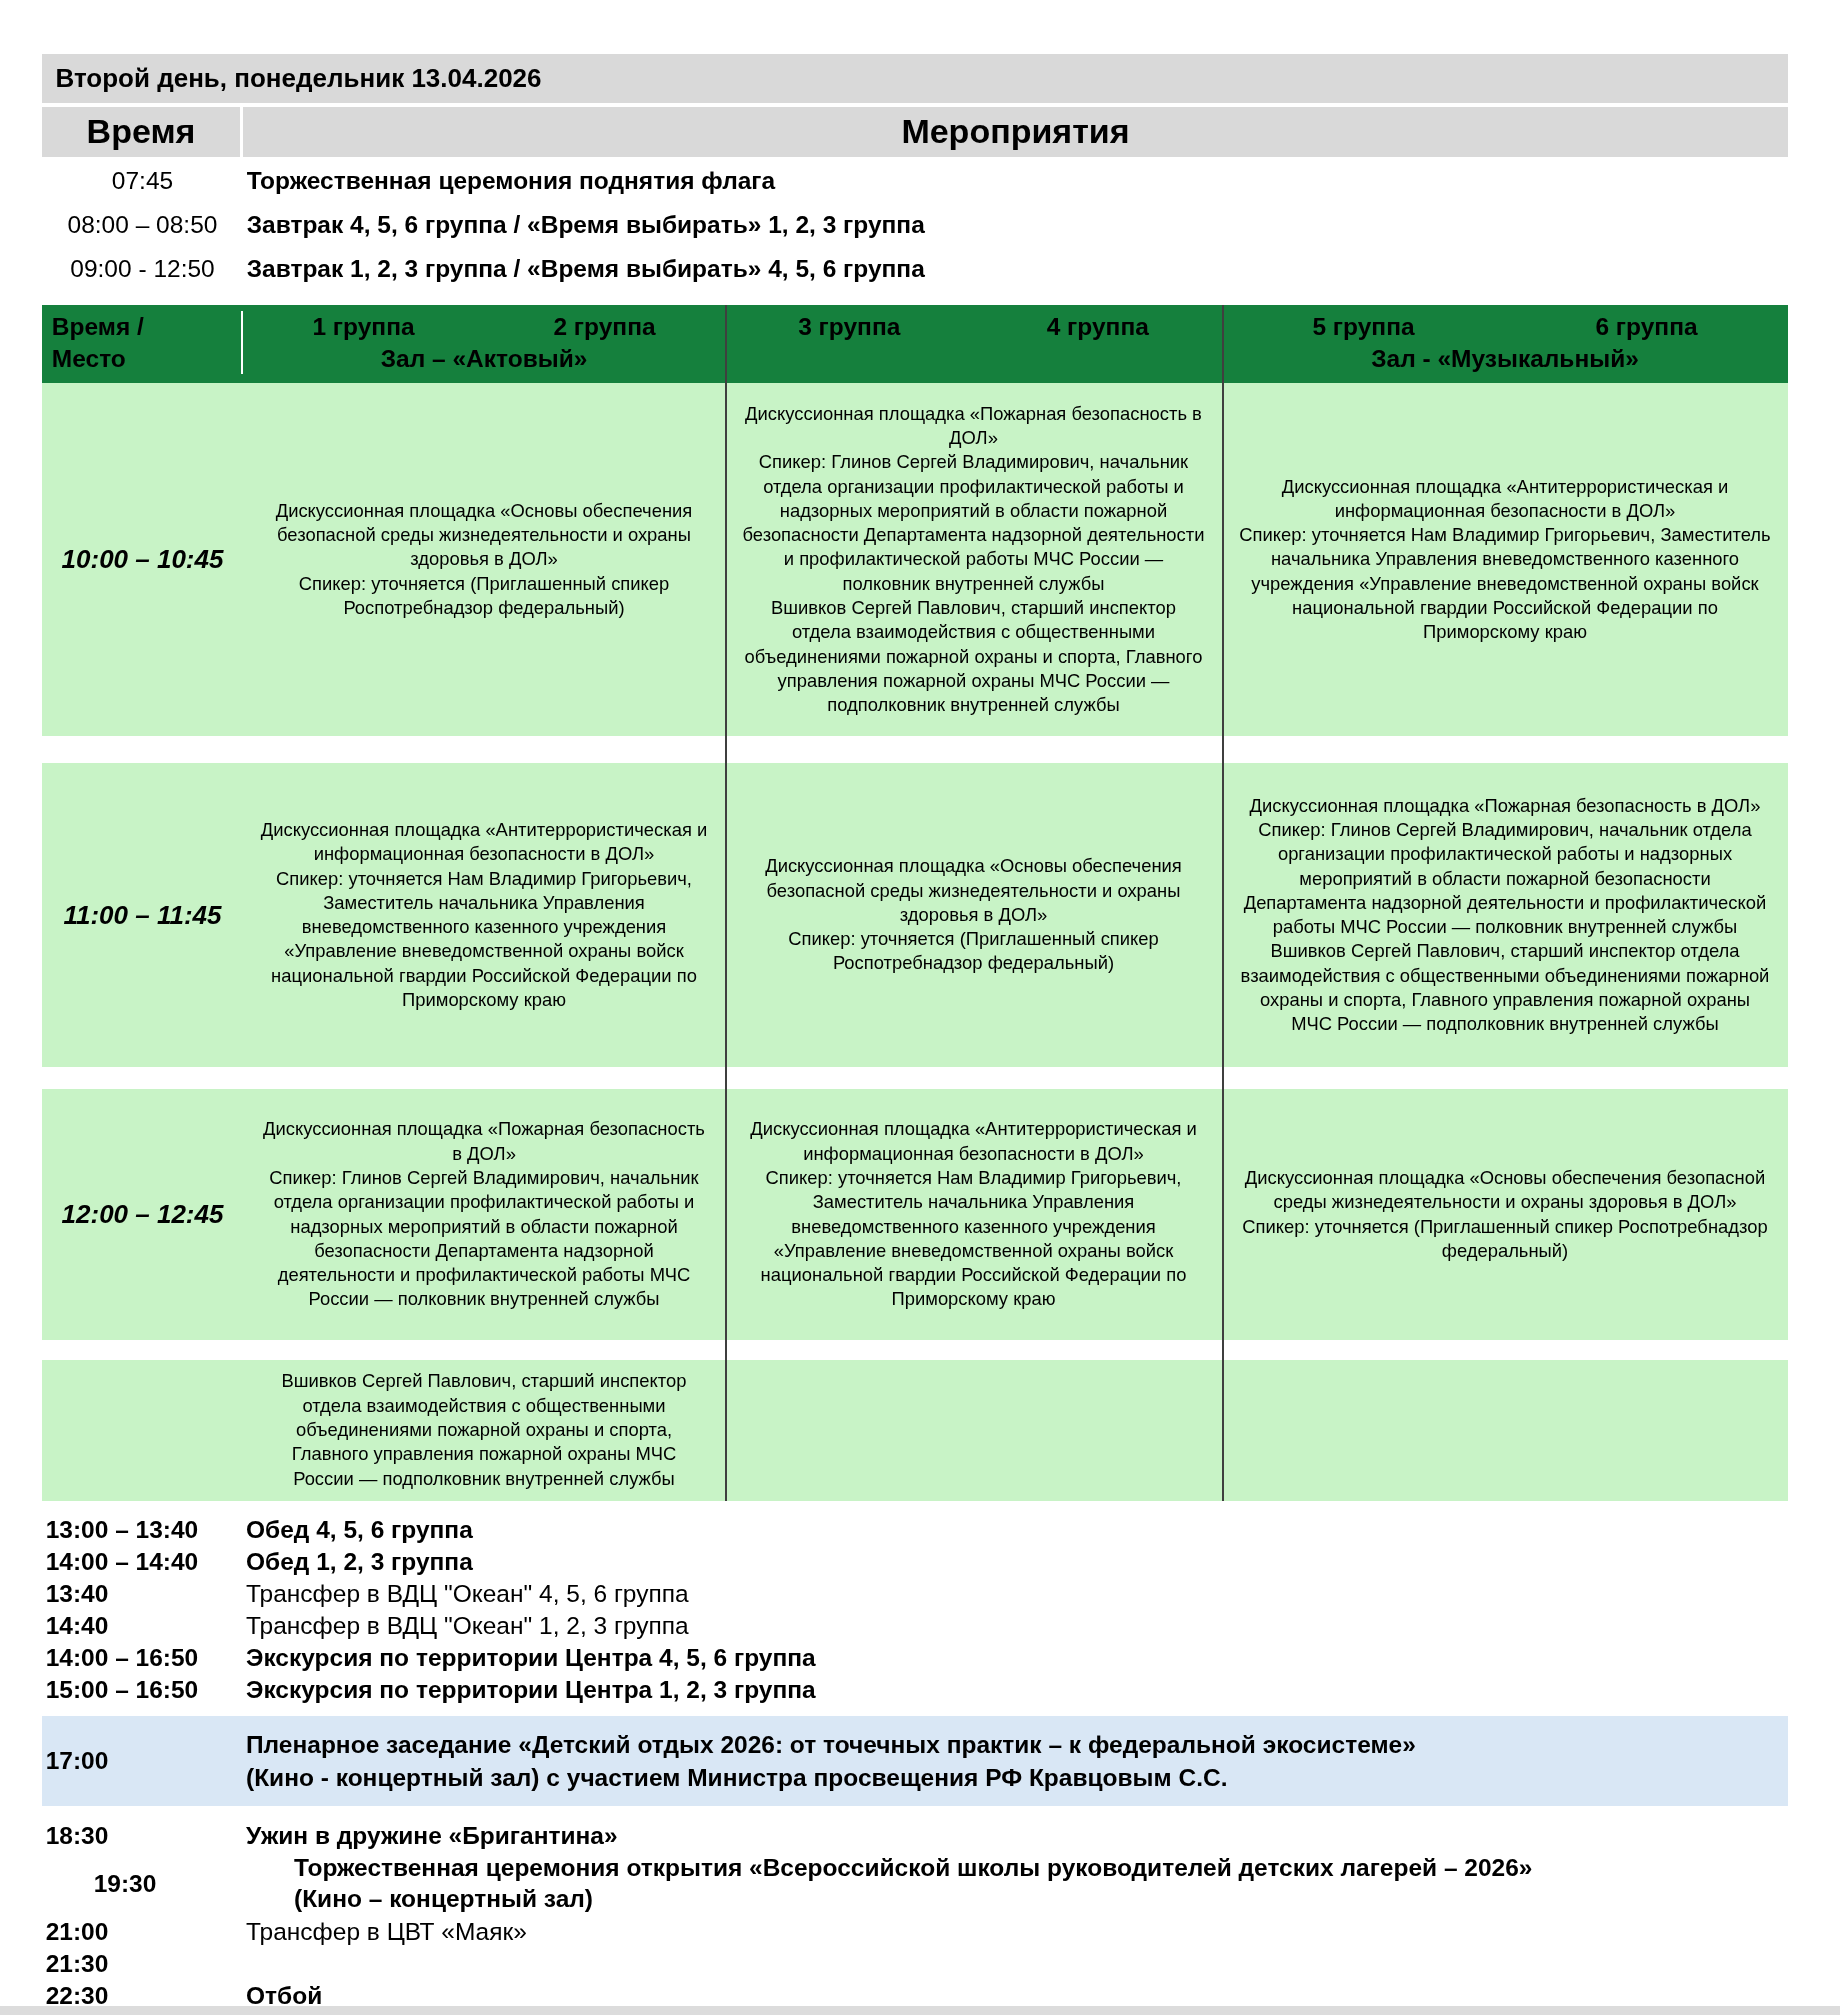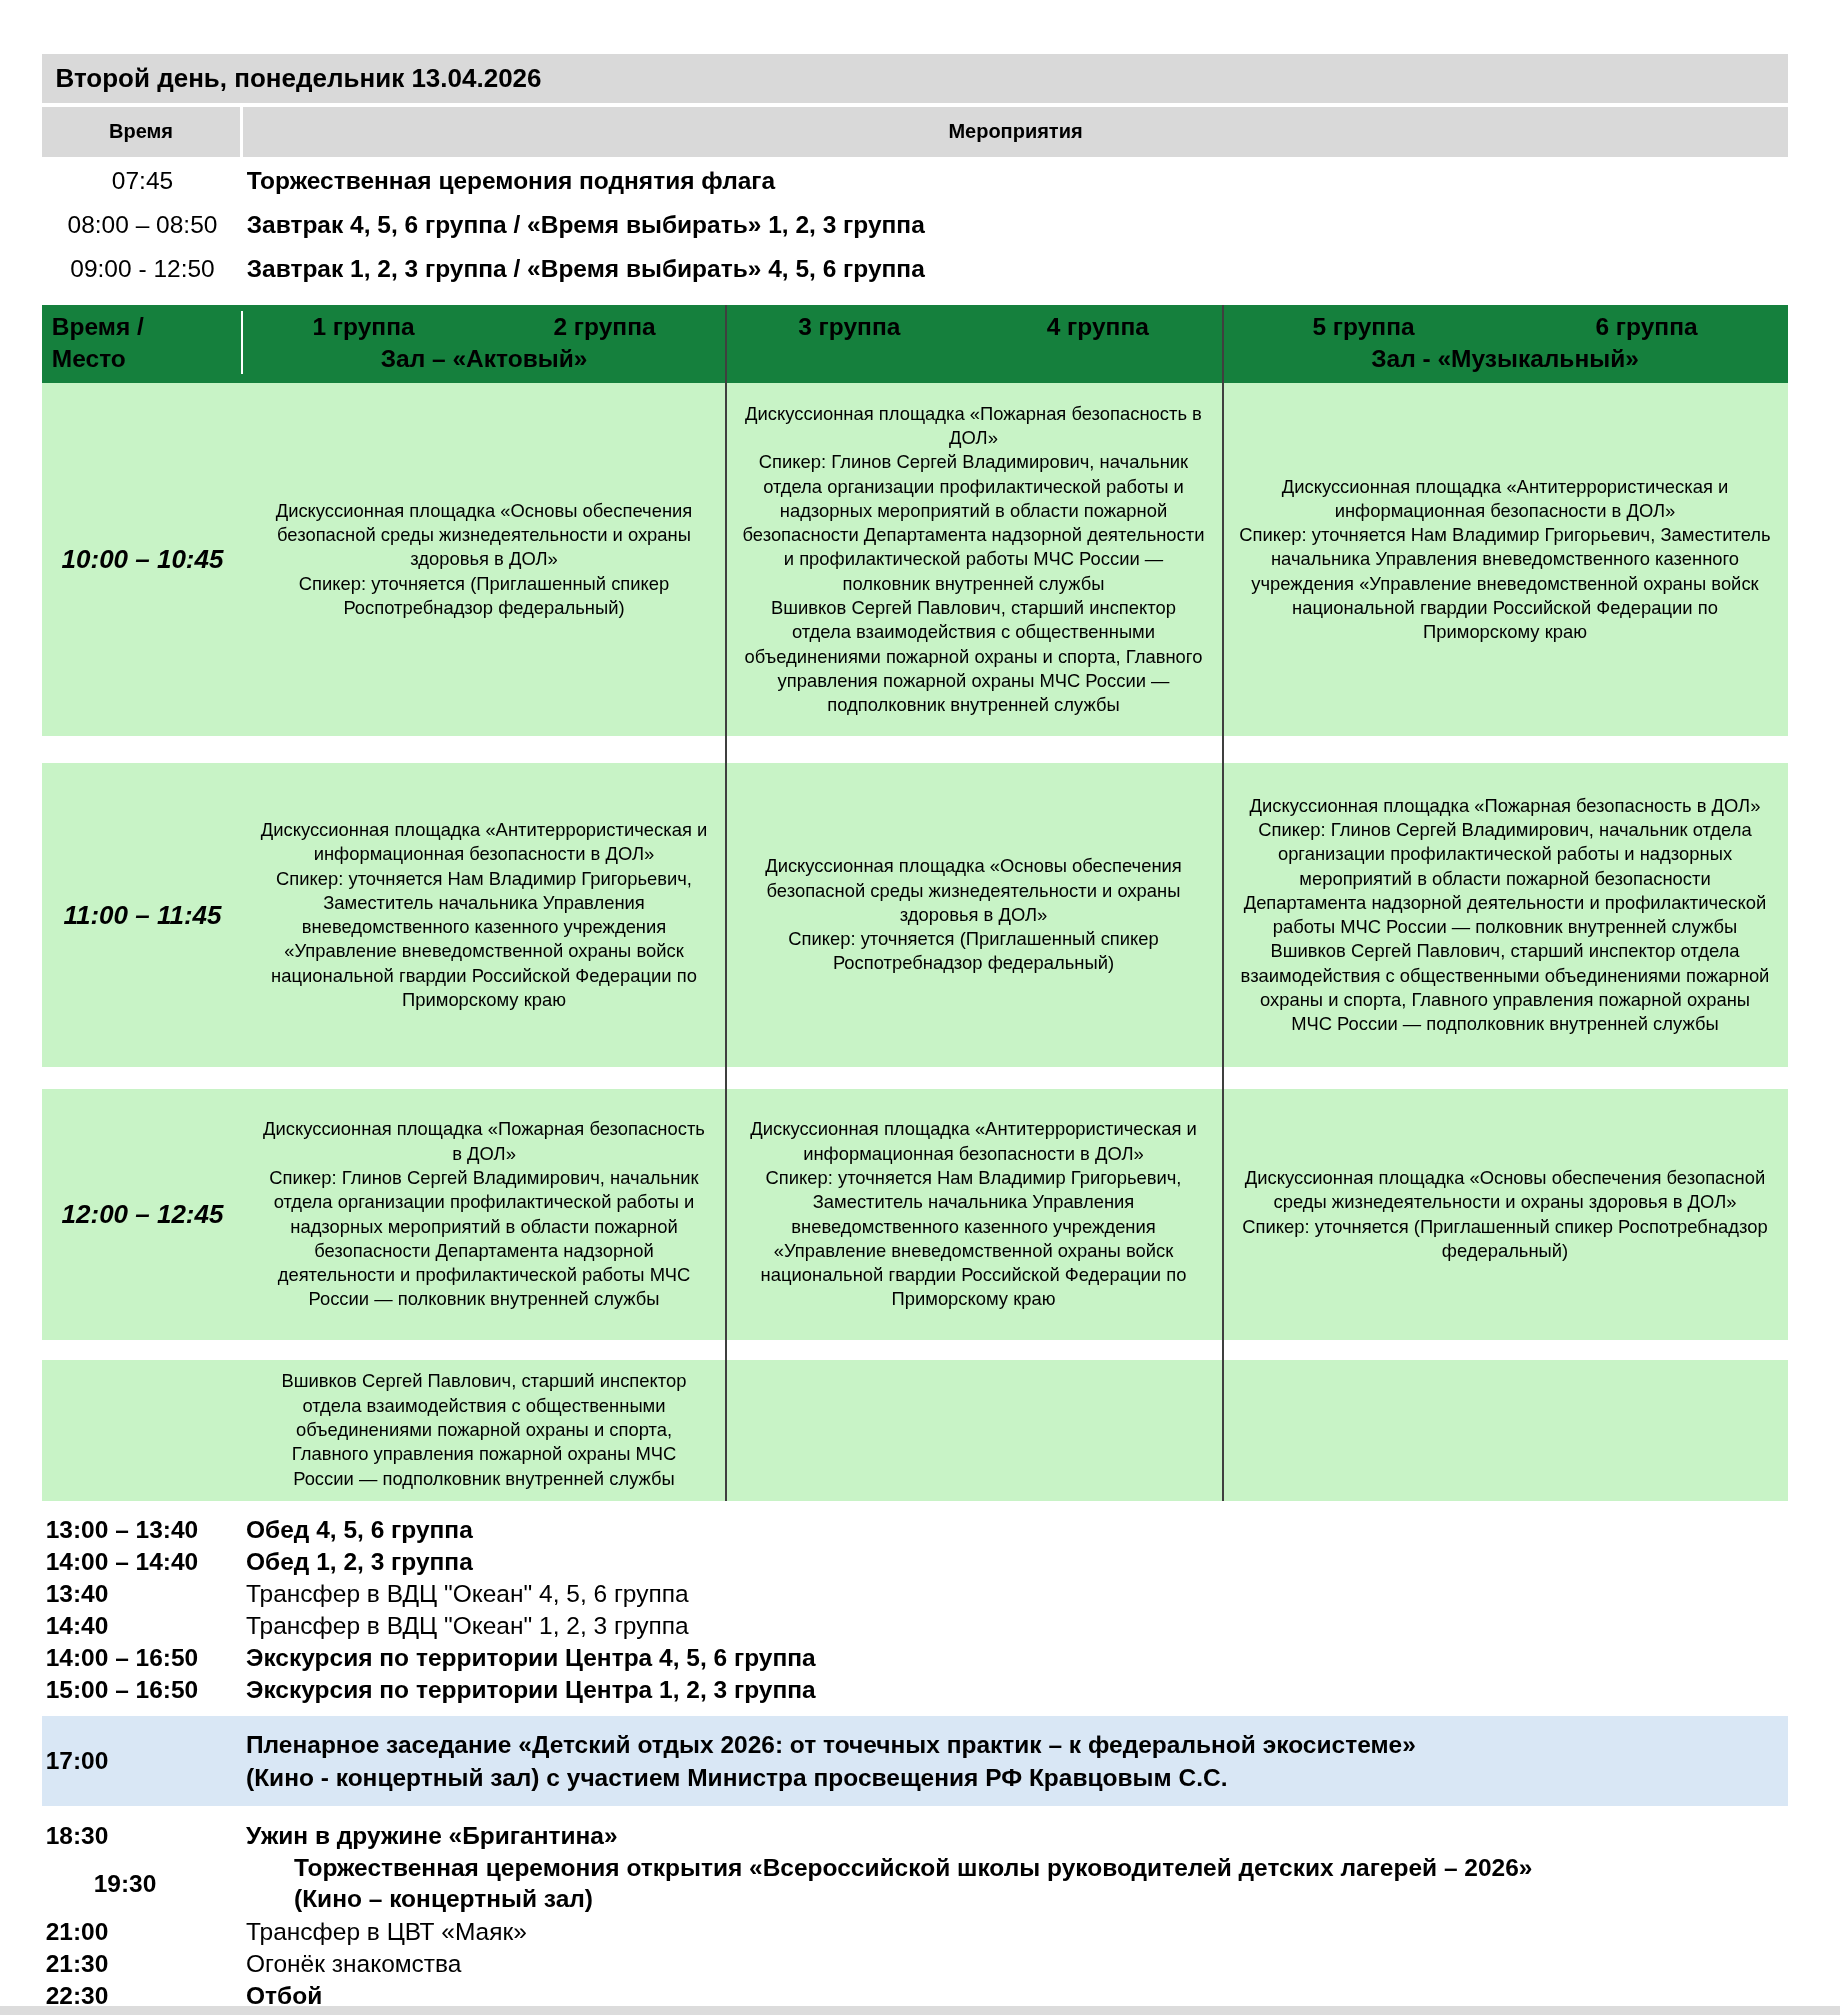--- a/index.html
+++ b/index.html
@@ -30,21 +30,21 @@
   
   .cols-bar {
     margin-top: 3.7px;
     background: #d9d9d9;
     height: 50px;
     display: grid;
     grid-template-columns: 201px 1fr;
   }
   .cols-bar .c {
     display: flex; align-items: center; justify-content: center;
-    font-weight: bold; font-size: 20px;
+    font-weight: bold; font-size: 34px;
   }
   .cols-bar .c1 { border-right: 3.1px solid #ffffff; }
 
   
   .morning { margin-top: 2.5px; }
   .mrow {
     display: grid;
     grid-template-columns: 201px 1fr;
     min-height: 44px;
     align-items: center;
@@ -267,21 +267,20 @@
         <div class="t">19:30</div>
         <div class="e">Торжественная церемония открытия «Всероссийской школы руководителей детских лагерей – 2026»
 (Кино – концертный зал)</div>
       </div>
       <div class="lrow">
         <div class="t">21:00</div>
         <div class="e">Трансфер в ЦВТ «Маяк»</div>
       </div>
       <div class="lrow">
         <div class="t">21:30</div>
-        <div class="e">Огонёк знакомства</div>
       </div>
       <div class="lrow bold">
         <div class="t">22:30</div>
         <div class="e">Отбой</div>
       </div>
     </div>
 
   </div>
   <div class="footer-bar"></div>
 </div>

